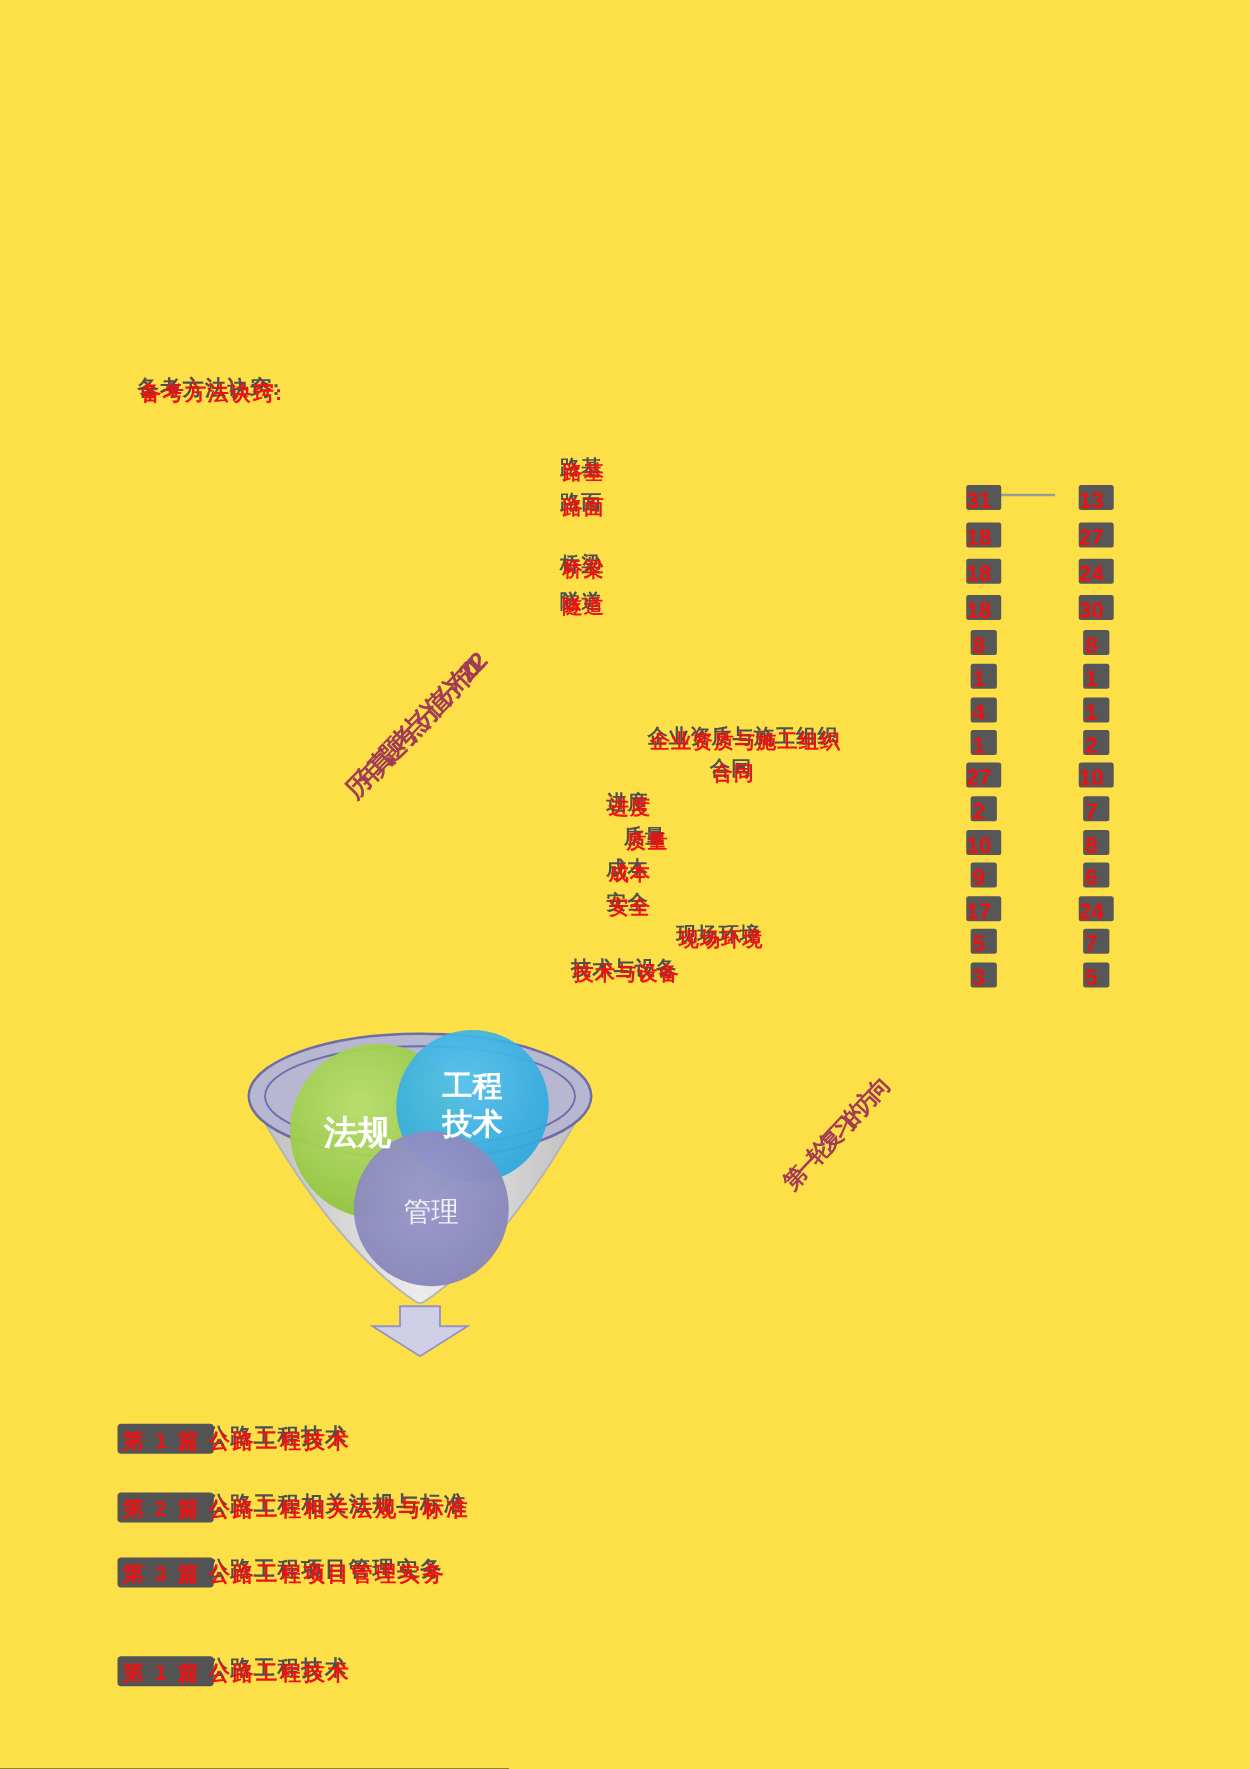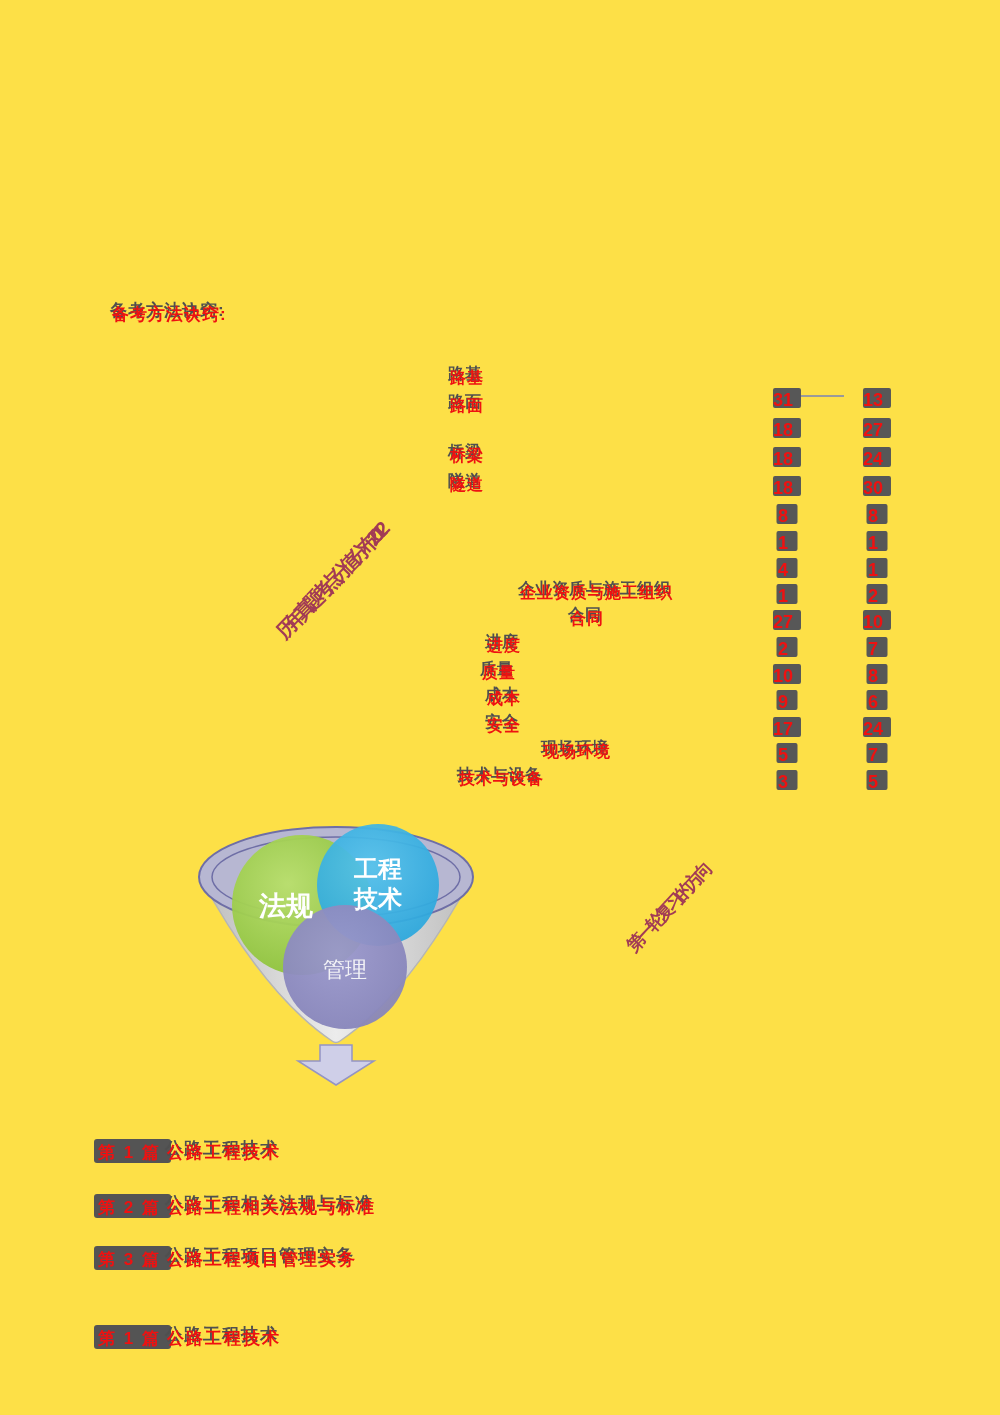--- a/index.html
+++ b/index.html
@@ -68,21 +68,21 @@
       <span class="numcell" style="left: 877px; top: 558px;"><b class="numtext">1</b></span>
       <div class="redtext rowlabel" style="left: 520px; top: 583px;">企业资质与施工组织</div>
       <span class="numcell" style="left: 787px; top: 584px;"><b class="numtext">1</b></span>
       <span class="numcell" style="left: 877px; top: 584px;"><b class="numtext">2</b></span>
       <div class="redtext rowlabel" style="left: 570px; top: 609px;">合同</div>
       <span class="numcell" style="left: 787px; top: 610px;"><b class="numtext">27</b></span>
       <span class="numcell" style="left: 877px; top: 610px;"><b class="numtext">10</b></span>
       <div class="redtext rowlabel" style="left: 487px; top: 636px;">进度</div>
       <span class="numcell" style="left: 787px; top: 637px;"><b class="numtext">2</b></span>
       <span class="numcell" style="left: 877px; top: 637px;"><b class="numtext">7</b></span>
-      <div class="redtext rowlabel" style="left: 482px; top: 663px;">质量</div>
+      <div class="redtext rowlabel" style="left: 501px; top: 663px;">质量</div>
       <span class="numcell" style="left: 787px; top: 664px;"><b class="numtext">10</b></span>
       <span class="numcell" style="left: 877px; top: 664px;"><b class="numtext">8</b></span>
       <div class="redtext rowlabel" style="left: 487px; top: 689px;">成本</div>
       <span class="numcell" style="left: 787px; top: 690px;"><b class="numtext">9</b></span>
       <span class="numcell" style="left: 877px; top: 690px;"><b class="numtext">6</b></span>
       <div class="redtext rowlabel" style="left: 487px; top: 716px;">安全</div>
       <span class="numcell" style="left: 787px; top: 717px;"><b class="numtext">17</b></span>
       <span class="numcell" style="left: 877px; top: 717px;"><b class="numtext">24</b></span>
       <div class="redtext rowlabel" style="left: 543px; top: 742px;">现场环境</div>
       <span class="numcell" style="left: 787px; top: 743px;"><b class="numtext">5</b></span>

